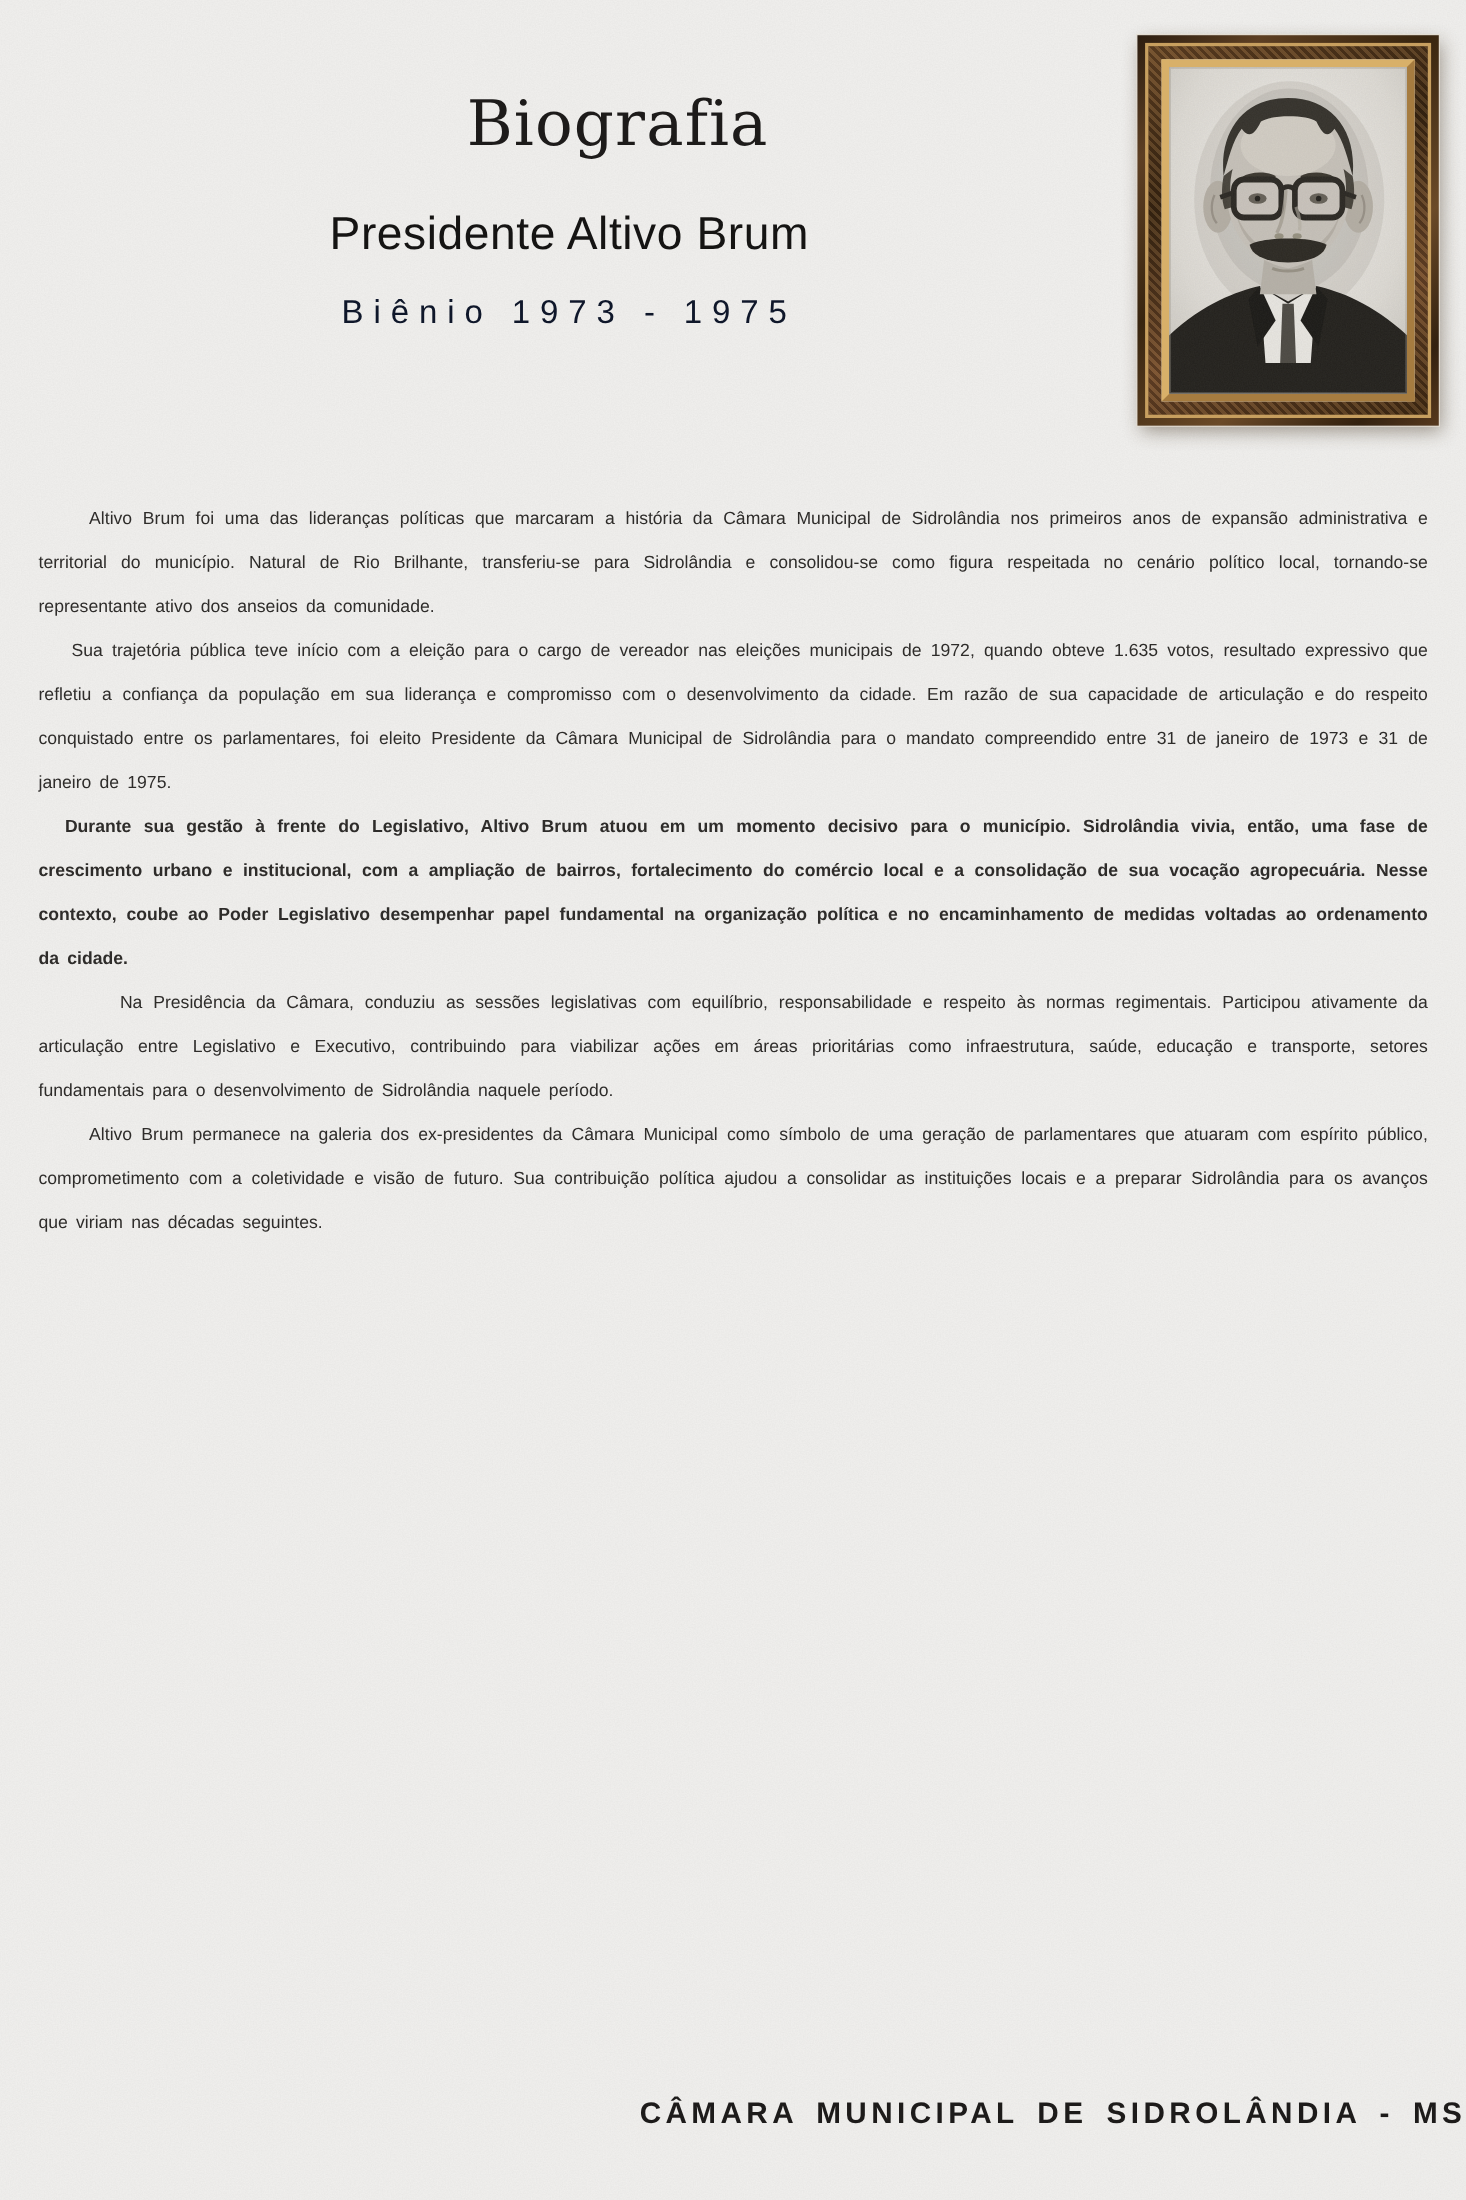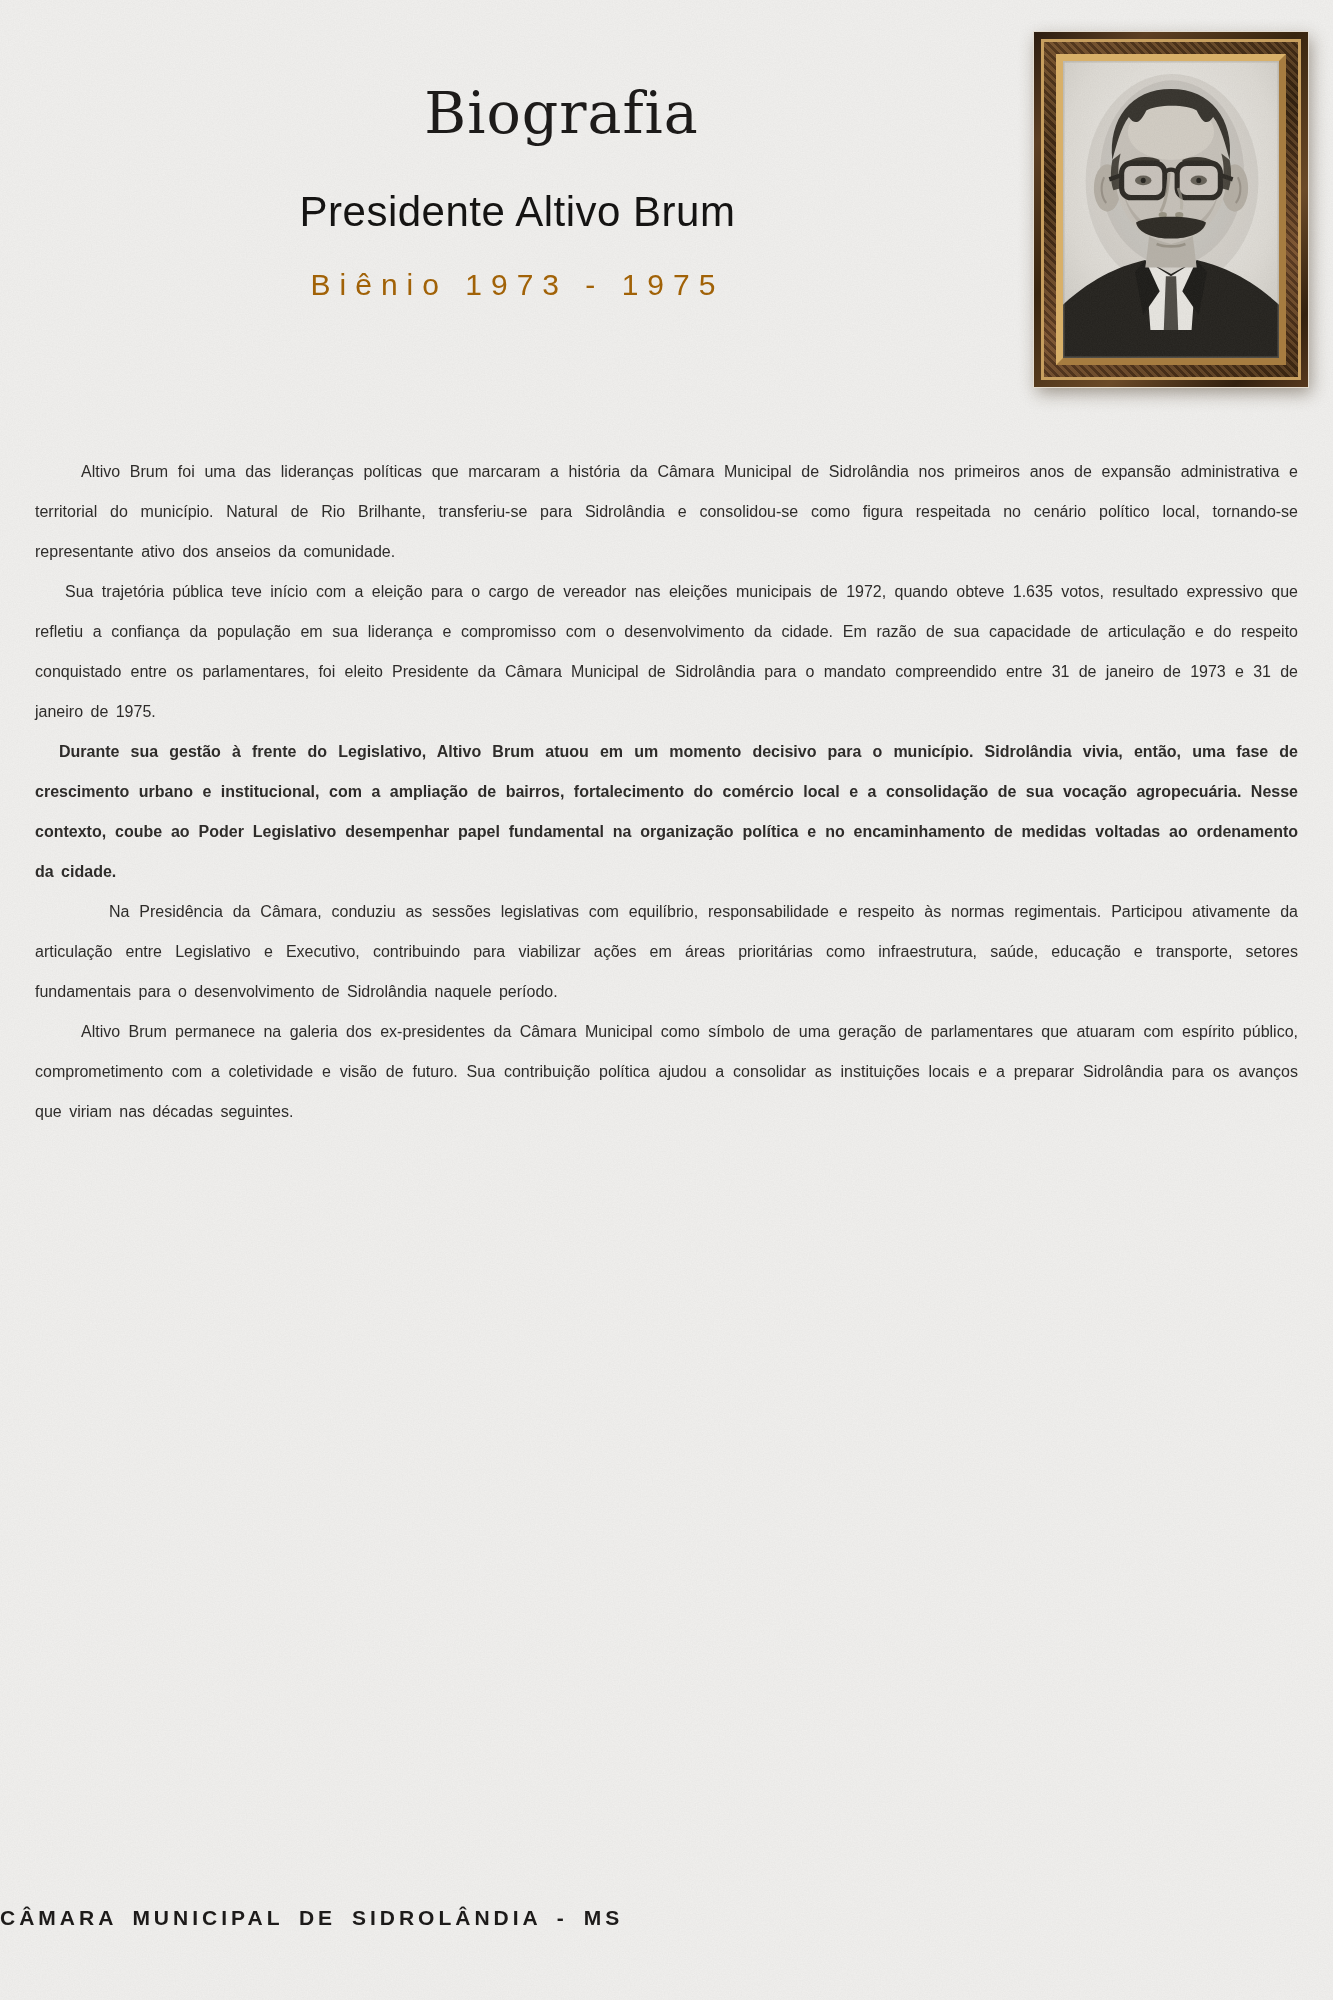--- a/index.html
+++ b/index.html
@@ -21,21 +21,21 @@
     position:absolute;left:0;top:80px;width:100%;
     font-family:"DejaVu Serif","Liberation Serif",serif;
     font-size:57px;font-weight:500;letter-spacing:1px;color:#1d1b1a;margin-left:44px;
   }
   .president-name{
     position:absolute;left:0;top:188px;width:100%;
     font-size:42px;font-weight:400;letter-spacing:.5px;color:#151413;
   }
   .term{
     position:absolute;left:0;top:268px;width:100%;
-    font-size:30px;font-weight:400;letter-spacing:9px;color:#a16207;
+    font-size:30px;font-weight:400;letter-spacing:9px;color:#0f172a;
   }
   
   .portrait{
     position:absolute;top:32px;right:25px;width:274px;height:355px;z-index:2;
     box-sizing:border-box;margin:0;padding:7px;
     background:linear-gradient(135deg,#2c1d10 0%,#5d3f23 18%,#38250f 42%,#6b4a28 68%,#33210f 88%,#57391e 100%);
     box-shadow:0 0 0 1px #e4ddd1, 3px 6px 16px rgba(60,45,25,.45);
   }
   .portrait .bead{
     box-sizing:border-box;width:100%;height:100%;
@@ -64,22 +64,22 @@
     word-spacing:3px;
     color:#2e2c2a;
   }
   .ind-45{text-indent:46px;}
   .ind-30{text-indent:30px;}
   .ind-25{text-indent:24px;font-weight:bold;}
   .ind-75{text-indent:74px;}
   
   .page-footer{
     position:absolute;left:0;top:1906px;width:100%;z-index:2;
-    text-align:left;
-    font-size:21px;font-weight:700;letter-spacing:4px;word-spacing:6px;
+    text-align:right;
+    font-size:27px;font-weight:700;letter-spacing:4px;word-spacing:6px;
     color:#1d1b1a;
   }
 </style>
 </head>
 <body>
 
 <div class="page">
 
   <svg class="paper-texture" width="1333" height="2000" viewBox="0 0 1333 2000" aria-hidden="true">
     <filter id="paperNoise" x="0" y="0" width="100%" height="100%">

